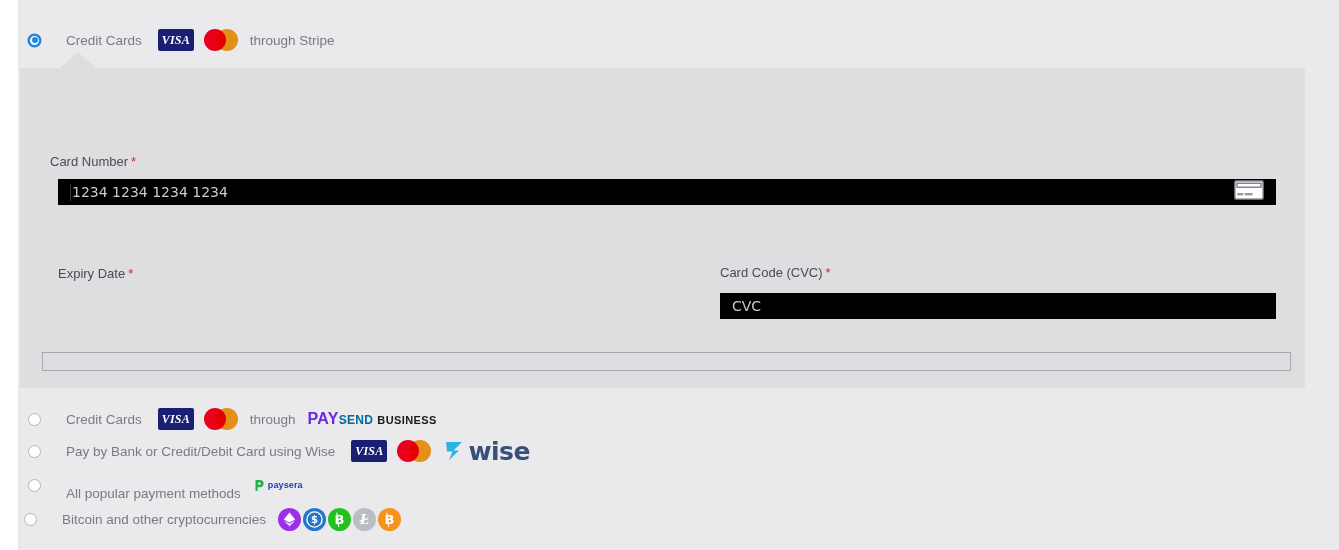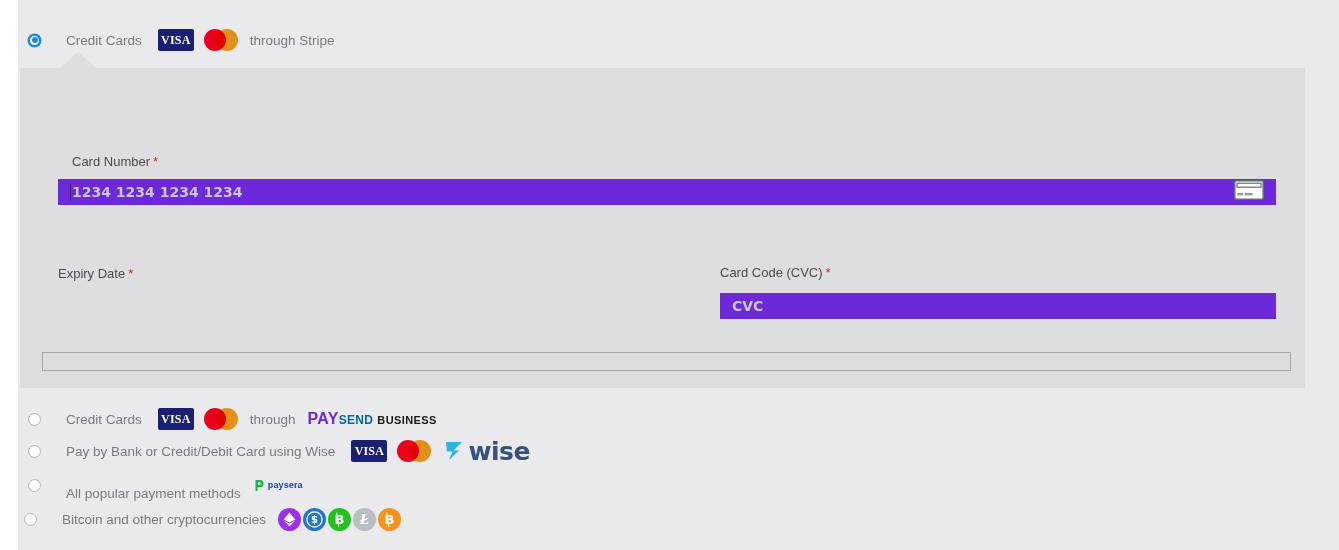--- a/index.html
+++ b/index.html
@@ -65,20 +65,21 @@
     border-radius: 2px;
     display: inline-flex;
     align-items: center;
     justify-content: center;
     flex: 0 0 auto;
   }
   .visa span {
     color: #ffffff;
     font-family: "Liberation Serif", serif;
     font-weight: bold;
+    font-style: italic;
     font-size: 12px;
     letter-spacing: 0.2px;
   }
   .mc {
     position: relative;
     width: 34px; height: 22px;
     flex: 0 0 auto;
   }
   .mc i {
     position: absolute;
@@ -141,26 +142,25 @@
   }
   .field-label {
     position: absolute;
     color: #4c4b52;
     font-size: 13px;
   }
   .req { color: #e02020; margin-left: 3px; font-size: 13px; }
 
   .inp {
     position: absolute;
-    background: #6d28d9;
+    background: #000000;
     border: none;
     display: flex;
     align-items: center;
     padding: 8px 12px;
-    font-weight: bold;
   }
   .inp .ph {
     color: #c9c9d1;
     font-size: 14px;
     font-family: "DejaVu Sans", sans-serif;
   }
   .caret {
     width: 1px;
     height: 17px;
     background: #3a3a3a;
@@ -189,21 +189,21 @@
         <i class="l"></i>
         <i class="r"></i>
       </span>
     <span class="opt-label" style="margin-left:12px;">through Stripe</span>
   </div>
 
   <div class="panel">
     <div class="panel-arrow" style="top:-16px; left:40px;"></div>
 
 
-    <div class="field-label" style="left:52px; top:86px;">
+    <div class="field-label" style="left:30px; top:86px;">
       <span>Card Number</span><span class="req">*</span>
     </div>
     <div class="inp" style="left:38px; top:111px; width:1218px; height:26px;">
       <span class="caret"></span>
       <span class="ph">1234 1234 1234 1234</span>
       <span class="card-glyph">
         <svg width="30" height="20" viewBox="0 0 30 20">
           <rect x="0.75" y="0.75" width="28.5" height="18.5" rx="1.5" fill="#ffffff" stroke="#6a6a72" stroke-width="1.5"></rect>
           <rect x="3" y="3.2" width="24" height="4" fill="#ffffff" stroke="#6a6a72" stroke-width="1.2"></rect>
           <rect x="3.2" y="13" width="6" height="2.4" fill="#9a9aa2"></rect>

